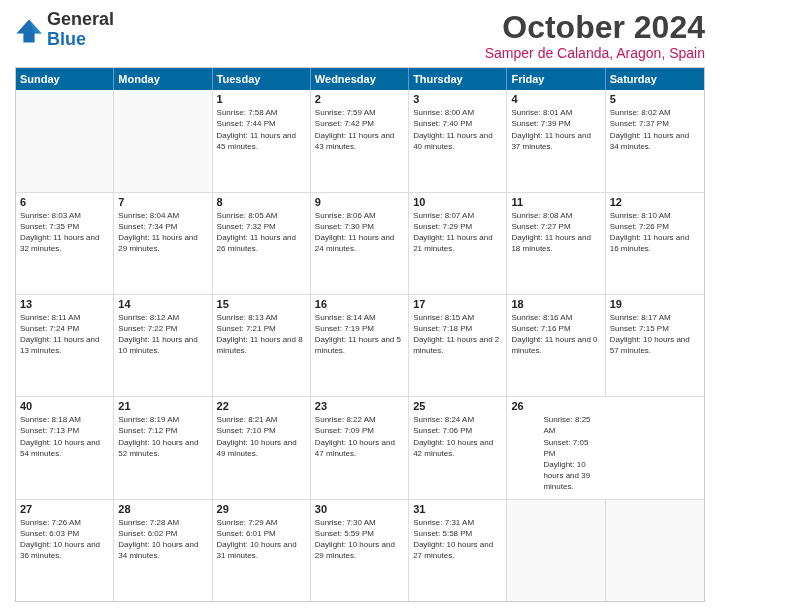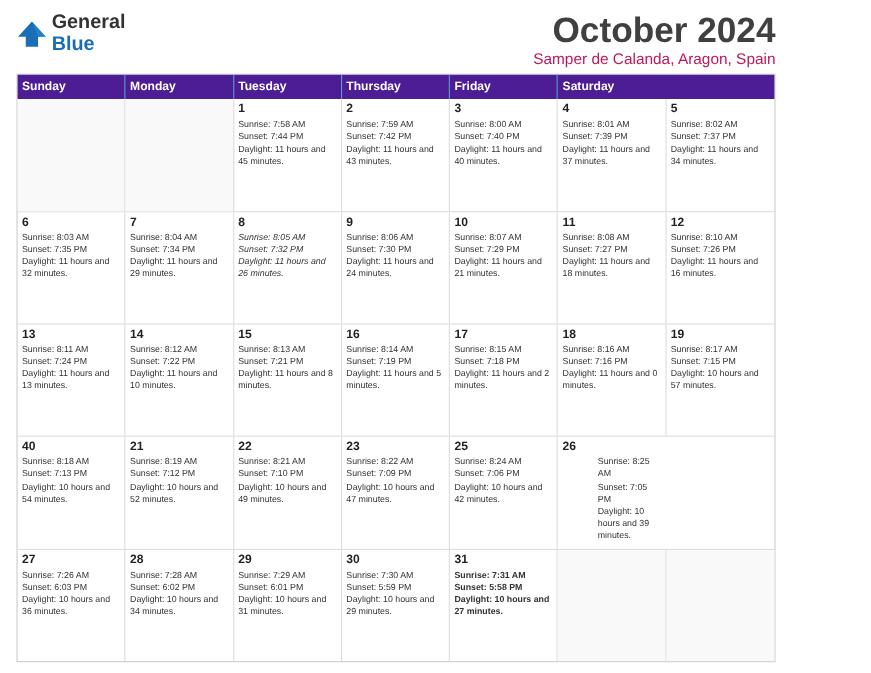--- a/index.html
+++ b/index.html
@@ -54,21 +54,21 @@
     }
     .calendar {
       flex: 1;
       display: flex;
       flex-direction: column;
       border: 1px solid #ccc;
     }
     .cal-header {
       display: grid;
       grid-template-columns: repeat(7, 1fr);
-      background: #4c1d95;
+      background: #0369a1;
     }
     .cal-header-cell {
       color: #fff;
       font-size: 11px;
       font-weight: bold;
       padding: 5px 4px;
       text-align: left;
       border-right: 1px solid #5a9acf;
     }
     .cal-header-cell:last-child { border-right: none; }
@@ -125,20 +125,21 @@
       <div class="month-title">October 2024</div>
       <div class="location">Samper de Calanda, Aragon, Spain</div>
     </div>
   </div>
 
   <div class="calendar">
     <div class="cal-header" id="cal-header">
         <div class="cal-header-cell">Sunday</div>
         <div class="cal-header-cell">Monday</div>
         <div class="cal-header-cell">Tuesday</div>
+        <div class="cal-header-cell">Wednesday</div>
         <div class="cal-header-cell">Thursday</div>
         <div class="cal-header-cell">Friday</div>
         <div class="cal-header-cell">Saturday</div>
       </div>
     <div class="cal-body" id="cal-body">
         <div class="cal-row">
           <div class="cal-cell empty"></div>
           <div class="cal-cell empty"></div>
           <div class="cal-cell">
             <div class="day-num">1</div>
@@ -179,21 +180,21 @@
 Daylight: 11 hours and 32 minutes.</div>
           </div>
           <div class="cal-cell">
             <div class="day-num">7</div>
             <div class="cell-info" style="white-space: pre-line;">Sunrise: 8:04 AM
 Sunset: 7:34 PM
 Daylight: 11 hours and 29 minutes.</div>
           </div>
           <div class="cal-cell">
             <div class="day-num">8</div>
-            <div class="cell-info" style="white-space: pre-line; font-style: italic;">Sunrise: 8:05 AM
+            <div class="cell-info" style="white-space: pre-line;">Sunrise: 8:05 AM
 Sunset: 7:32 PM
 Daylight: 11 hours and 26 minutes.</div>
           </div>
           <div class="cal-cell">
             <div class="day-num">9</div>
             <div class="cell-info" style="white-space: pre-line;">Sunrise: 8:06 AM
 Sunset: 7:30 PM
 Daylight: 11 hours and 24 minutes.</div>
           </div>
           <div class="cal-cell">
@@ -317,21 +318,21 @@
 Daylight: 10 hours and 31 minutes.</div>
           </div>
           <div class="cal-cell">
             <div class="day-num">30</div>
             <div class="cell-info" style="white-space: pre-line;">Sunrise: 7:30 AM
 Sunset: 5:59 PM
 Daylight: 10 hours and 29 minutes.</div>
           </div>
           <div class="cal-cell">
             <div class="day-num">31</div>
-            <div class="cell-info" style="white-space: pre-line; font-weight: bold;">Sunrise: 7:31 AM
+            <div class="cell-info" style="white-space: pre-line;">Sunrise: 7:31 AM
 Sunset: 5:58 PM
 Daylight: 10 hours and 27 minutes.</div>
           </div>
           <div class="cal-cell empty"></div>
           <div class="cal-cell empty"></div>
         </div>
       </div>
   </div>
 </div>
 

